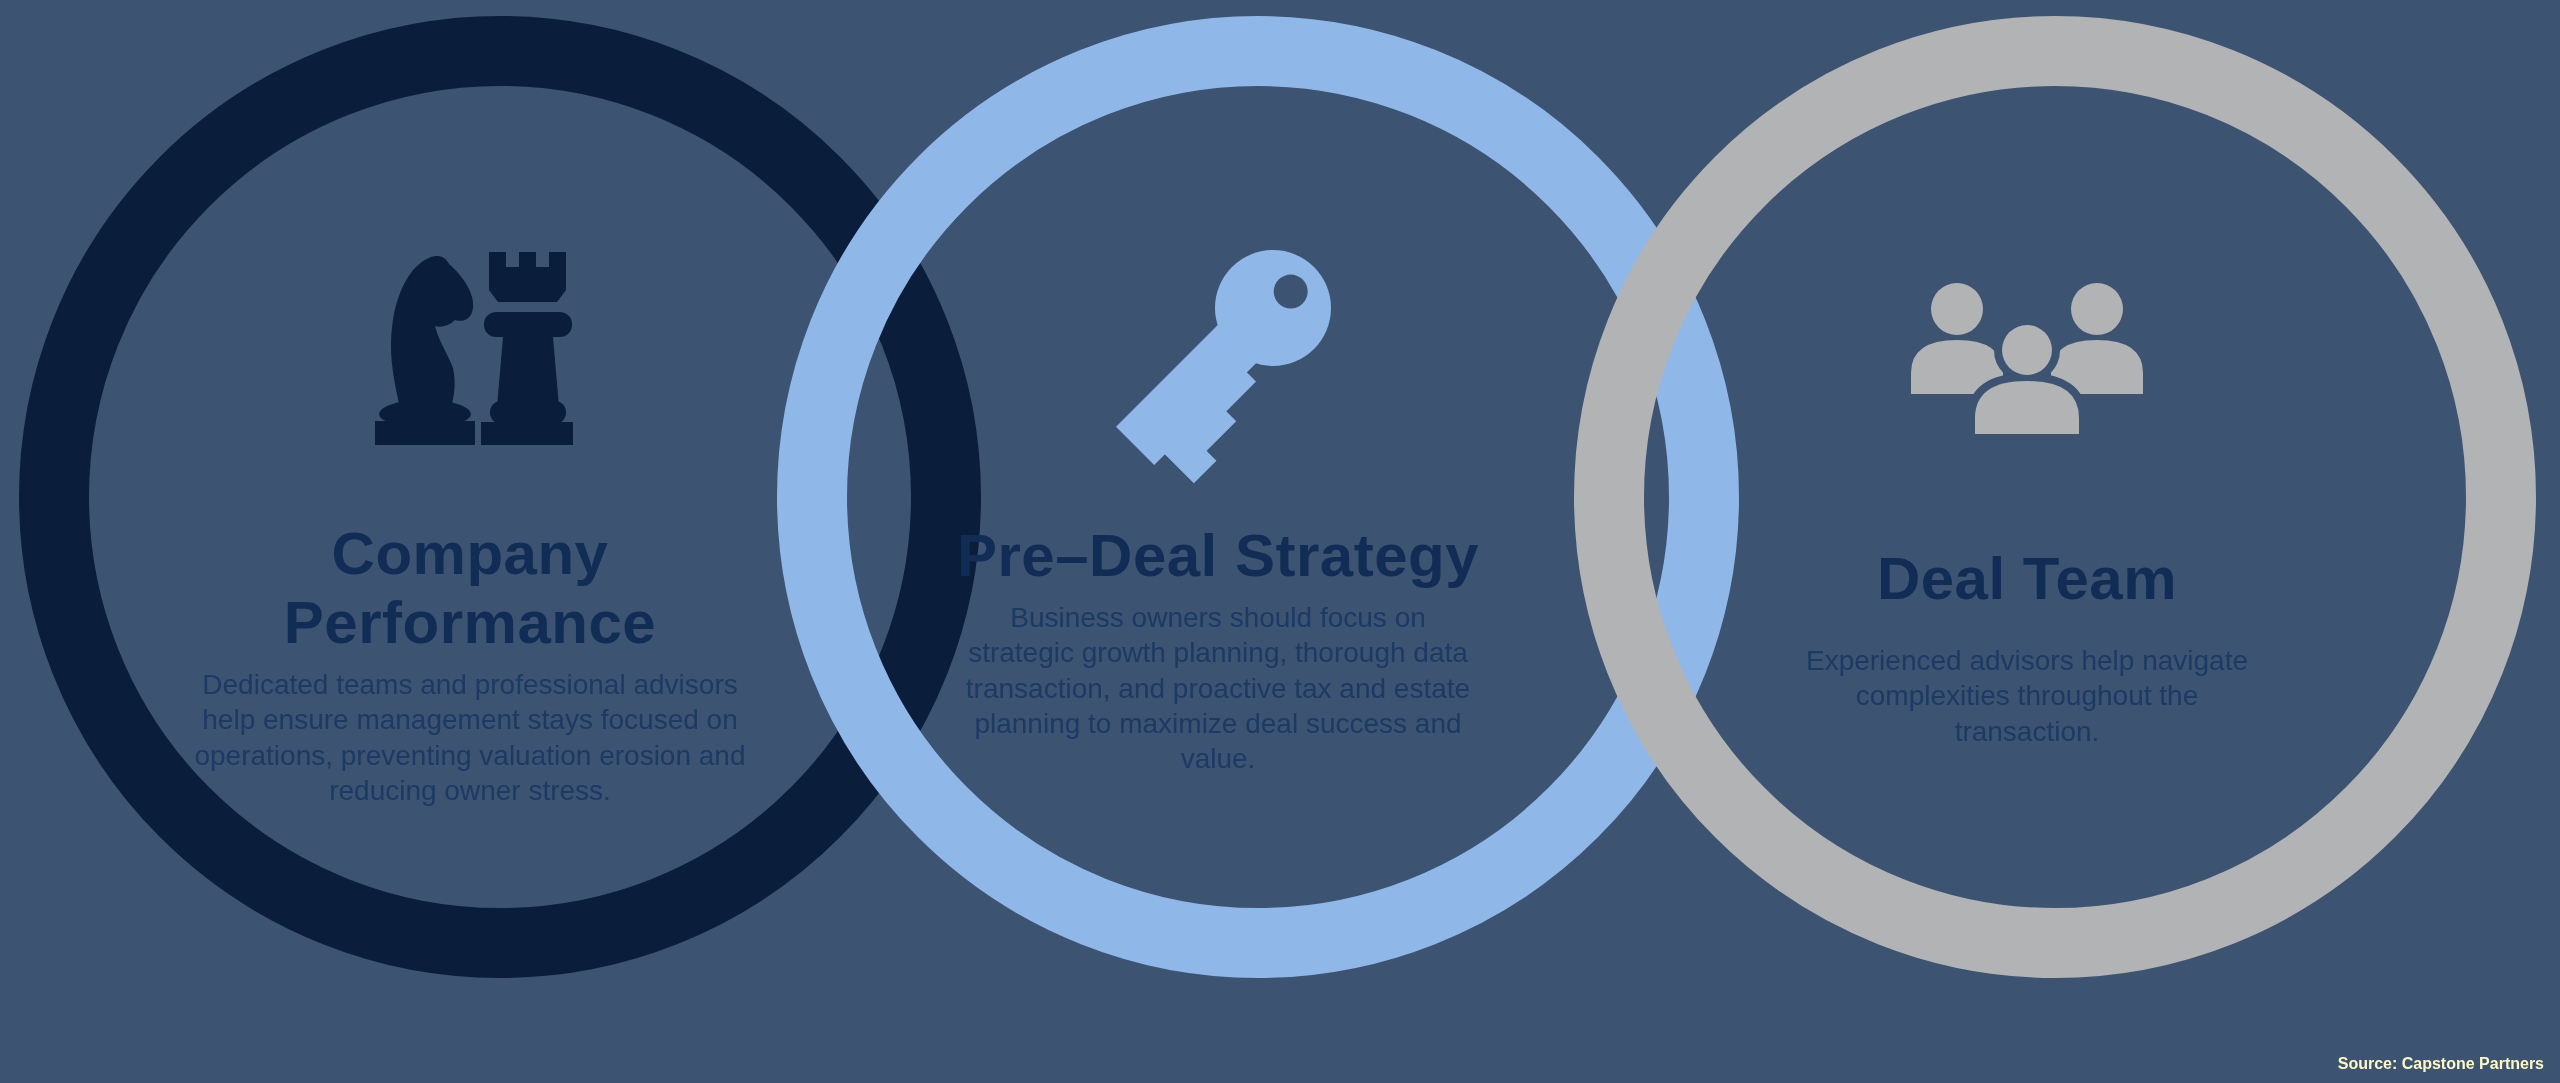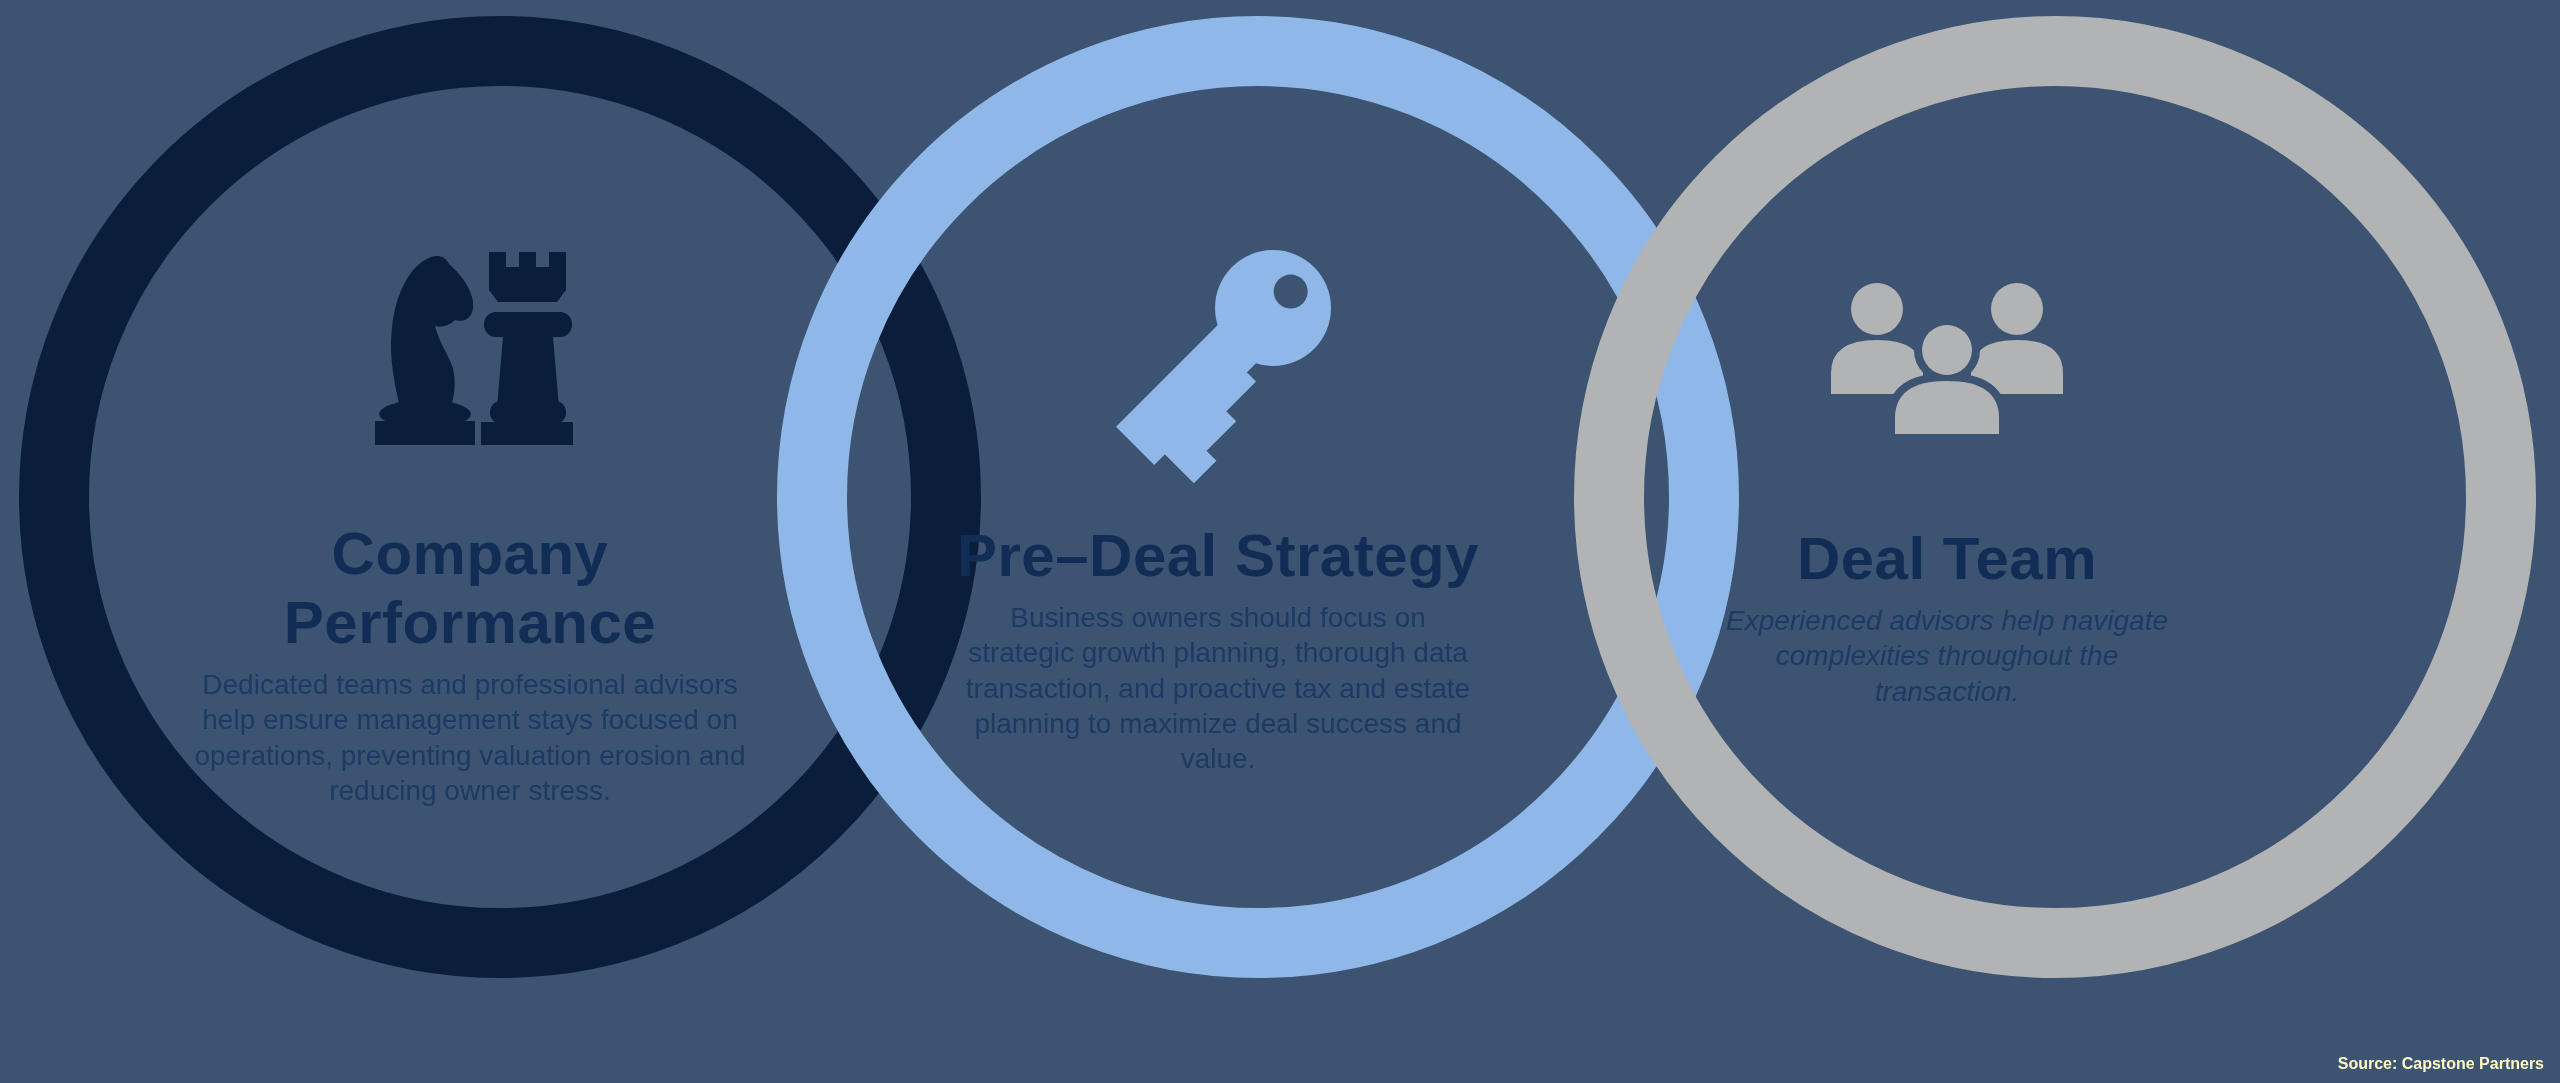--- a/index.html
+++ b/index.html
@@ -27,21 +27,21 @@
     top:248px;
     width:600px;
     display:flex;
     flex-direction:column;
     align-items:center;
     text-align:center;
     z-index:4;
   }
   .card-1 { left:170px; }
   .card-2 { left:918px; }
-  .card-3 { left:1647px; }
+  .card-3 { left:1727px;gap:20px; }
 
   .icon-wrap { flex:none; line-height:0; }
   .card-1 .icon-wrap { margin-top:2px; }
   .card-2 .icon-wrap { margin-top:-10px; }
   .card-3 .icon-wrap { margin-top:34px; }
 
   .title {
     margin:0;
     font-size:60px;
     font-weight:700;
@@ -53,21 +53,21 @@
   .card-3 .title { margin-top:87px; }
 
   .desc {
     margin:10px 0 0 0;
     font-size:28px;
     line-height:1.26;
     color:#1C3A63;
   }
   .card-1 .desc { width:560px; }
   .card-2 .desc { width:515px; }
-  .card-3 .desc { width:470px;font-style:italic; }
+  .card-3 .desc { width:470px; }
 
   .source {
     position:absolute;
     right:16px; bottom:10px;
     font-size:16px;
     font-weight:700;
     color:#fef9c3;
     z-index:5;
   }
 </style>

